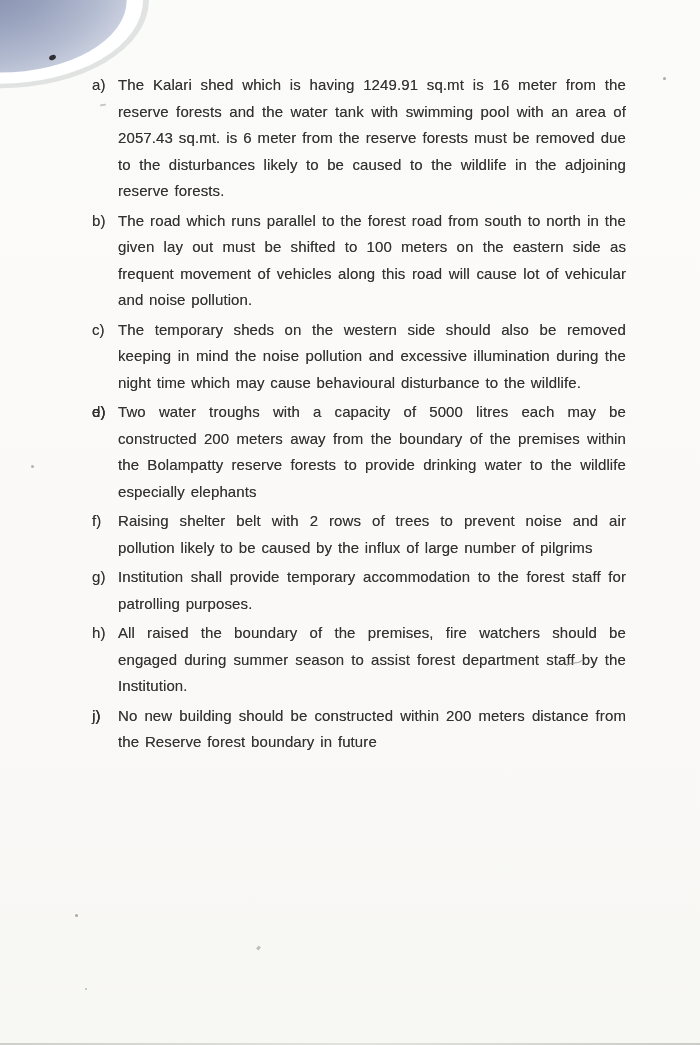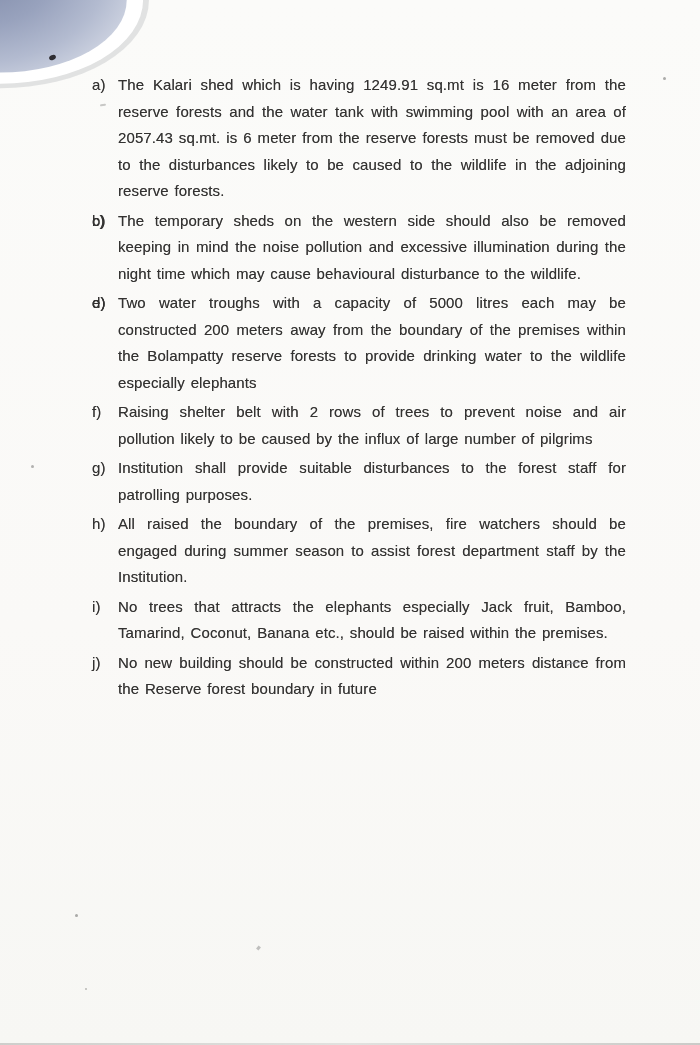--- a/index.html
+++ b/index.html
@@ -101,47 +101,47 @@
   <div class="corner-fold"></div>
   <div class="corner-speck"></div>
 
   <div class="doc">
     <div class="item">
       <span class="label">a)</span>
       <span class="text">The Kalari shed which is having 1249.91 sq.mt is 16 meter from the reserve forests and the water tank with swimming pool with an area of 2057.43 sq.mt. is 6 meter from the reserve forests must be removed due to the disturbances likely to be caused to the wildlife in the adjoining reserve forests.</span>
     </div>
     <div class="item">
       <span class="label">b)</span>
+      <span class="text">The road which runs parallel to the forest road from south to north in the given lay out must be shifted to 100 meters on the eastern side as frequent movement of vehicles along this road will cause lot of vehicular and noise pollution.</span>
     </div>
     <div class="item">
       <span class="label">c)</span>
       <span class="text">The temporary sheds on the western side should also be removed keeping in mind the noise pollution and excessive illumination during the night time which may cause behavioural disturbance to the wildlife.</span>
     </div>
     <div class="item">
       <span class="label">d)</span>
     </div>
     <div class="item">
       <span class="label">e)</span>
       <span class="text">Two water troughs with a capacity of 5000 litres each may be constructed 200 meters away from the boundary of the premises within the Bolampatty reserve forests to provide drinking water to the wildlife especially elephants</span>
     </div>
     <div class="item">
       <span class="label">f)</span>
       <span class="text">Raising shelter belt with 2 rows of trees to prevent noise and air pollution likely to be caused by the influx of large number of pilgrims</span>
     </div>
     <div class="item">
       <span class="label">g)</span>
-      <span class="text">Institution shall provide suitable disturbances to the forest staff for patrolling purposes.</span>
+      <span class="text">Institution shall provide temporary accommodation to the forest staff for patrolling purposes.</span>
     </div>
     <div class="item">
       <span class="label">h)</span>
       <span class="text">All raised the boundary of the premises, fire watchers should be engaged during summer season to assist forest department staff by the Institution.</span>
     </div>
     <div class="item">
       <span class="label">i)</span>
-      <span class="text">No trees that attracts the elephants especially Jack fruit, Bamboo, Tamarind, Coconut, Banana etc., should be raised within the premises.</span>
     </div>
     <div class="item">
       <span class="label">j)</span>
       <span class="text">No new building should be constructed within 200 meters distance from the Reserve forest boundary in future</span>
     </div>
   </div>
 
   <div class="speck" style="top:77px;  left:663px; width:3px; height:3px; opacity:.55;"></div>
   <div class="speck" style="top:465px; left:31px;  width:3px; height:3px; opacity:.5;"></div>
   <div class="speck" style="top:914px; left:75px;  width:3px; height:3px; opacity:.55;"></div>

